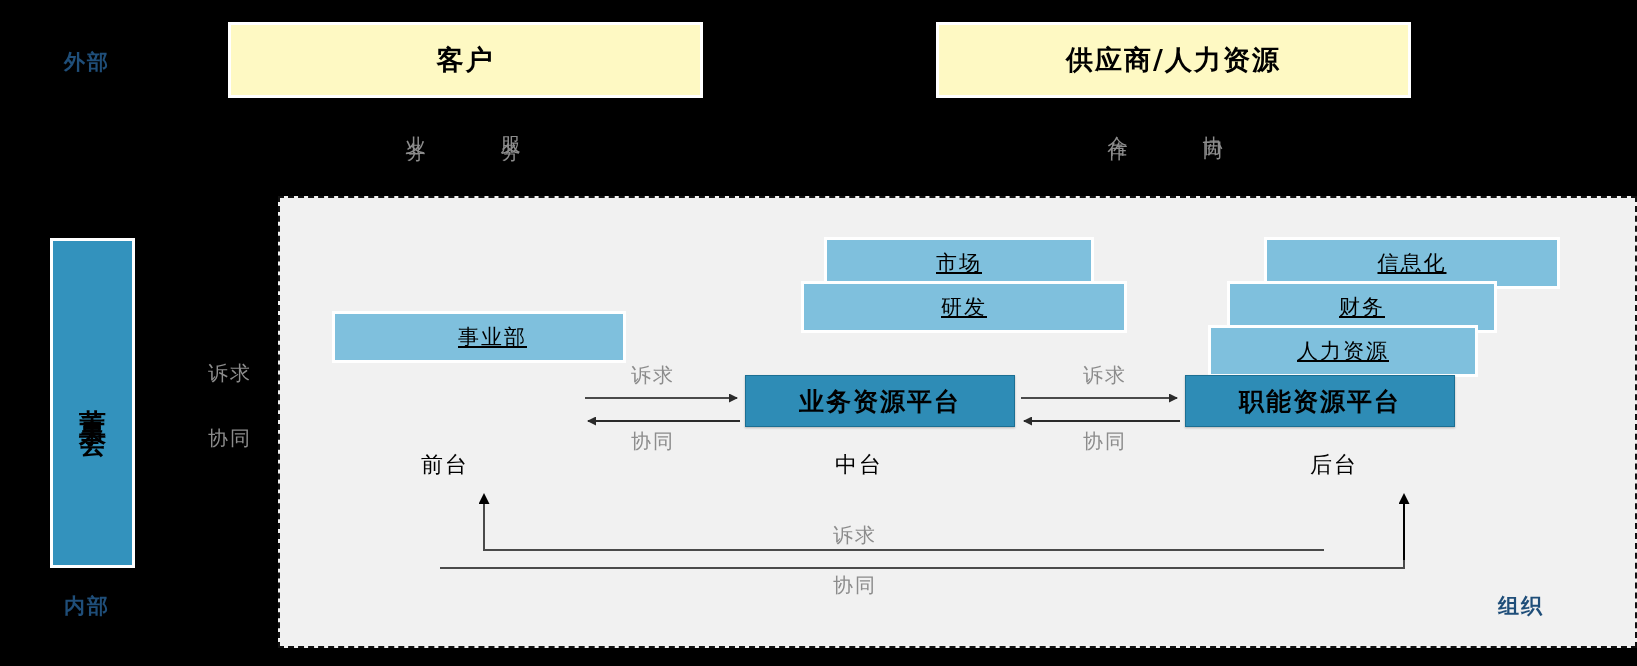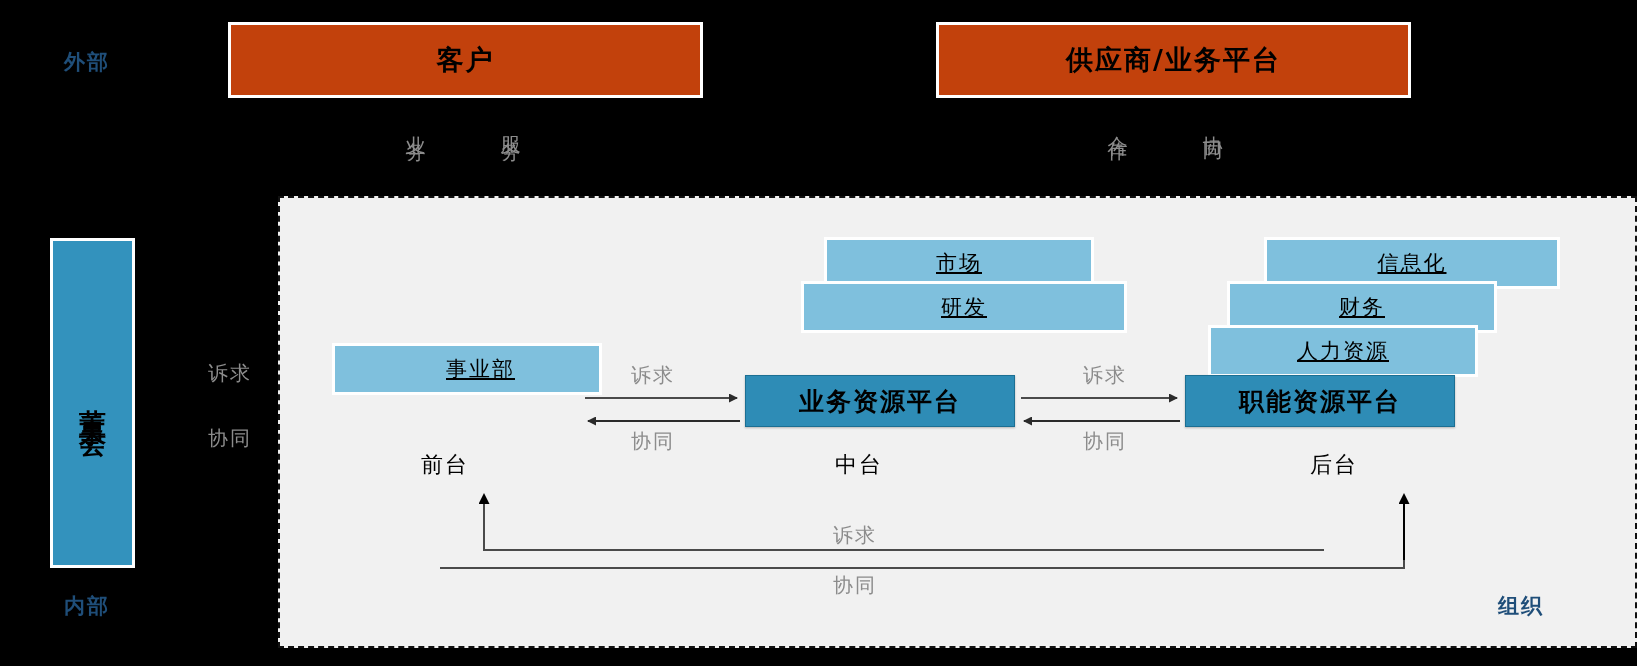--- a/index.html
+++ b/index.html
@@ -4,21 +4,21 @@
 <style>
   html,body{margin:0;padding:0;background:#000;}
   body{width:1637px;height:666px;position:relative;overflow:hidden;
        font-family:"DejaVu Sans","Liberation Sans",sans-serif;}
   .stage{position:absolute;left:0;top:0;width:1637px;height:666px;background:#000;}
 
   
   .abs{position:absolute;box-sizing:border-box;}
 
   
-  .topbox{background:#c2410c;border:3px solid #ffffff;
+  .topbox{background:#fef9c3;border:3px solid #ffffff;
           display:flex;align-items:center;justify-content:center;
           color:#000;font-weight:bold;font-size:27px;letter-spacing:2px;}
 
   
   .sidebox{background:#3392BD;border:3px solid #ffffff;
            display:flex;align-items:center;justify-content:center;
            color:#000;font-weight:bold;font-size:27px;
            writing-mode:vertical-rl;text-orientation:upright;letter-spacing:10px;}
 
   
@@ -57,34 +57,34 @@
   <div class="abs zonelabel" style="left:64px;top:48px;">外部</div>
 
   <div class="abs zonelabel" style="left:64px;top:592px;">内部</div>
 
   <div class="abs orgbox" style="left:278px;top:196px;width:1359px;height:452px;"></div>
 
   <div class="abs zonelabel" style="left:1498px;top:592px;">组织</div>
 
   <div class="abs topbox" style="left:228px;top:22px;width:475px;height:76px;">客户</div>
 
-  <div class="abs topbox" style="left:936px;top:22px;width:475px;height:76px;">供应商/业务平台</div>
+  <div class="abs topbox" style="left:936px;top:22px;width:475px;height:76px;">供应商/人力资源</div>
 
   <div class="abs flowlabel vert" style="left:403px;top:120px;">业务</div>
   <div class="abs flowlabel vert" style="left:498px;top:120px;">服务</div>
 
   <div class="abs flowlabel vert" style="left:1105px;top:120px;">合作</div>
   <div class="abs flowlabel vert" style="left:1200px;top:120px;">协同</div>
 
   <div class="abs sidebox" style="left:50px;top:238px;width:85px;height:330px;">董事会</div>
 
   <div class="abs flowlabel" style="left:208px;top:360px;">诉求</div>
   <div class="abs flowlabel" style="left:208px;top:425px;">协同</div>
 
-  <div class="abs card" style="left:332px;top:343px;width:270px;height:52px;padding-left:27px;">事业部</div>
+  <div class="abs card" style="left:332px;top:311px;width:294px;height:52px;padding-left:27px;">事业部</div>
 
 
   <div class="abs tierlabel" style="left:421px;top:450px;">前台</div>
 
   <div class="abs card" style="left:824px;top:237px;width:270px;height:52px;">市场</div>
   <div class="abs card" style="left:801px;top:281px;width:326px;height:52px;">研发</div>
 
   <div class="abs platform" style="left:745px;top:375px;width:270px;height:52px;">业务资源平台</div>
 
   <div class="abs tierlabel" style="left:835px;top:450px;">中台</div>

